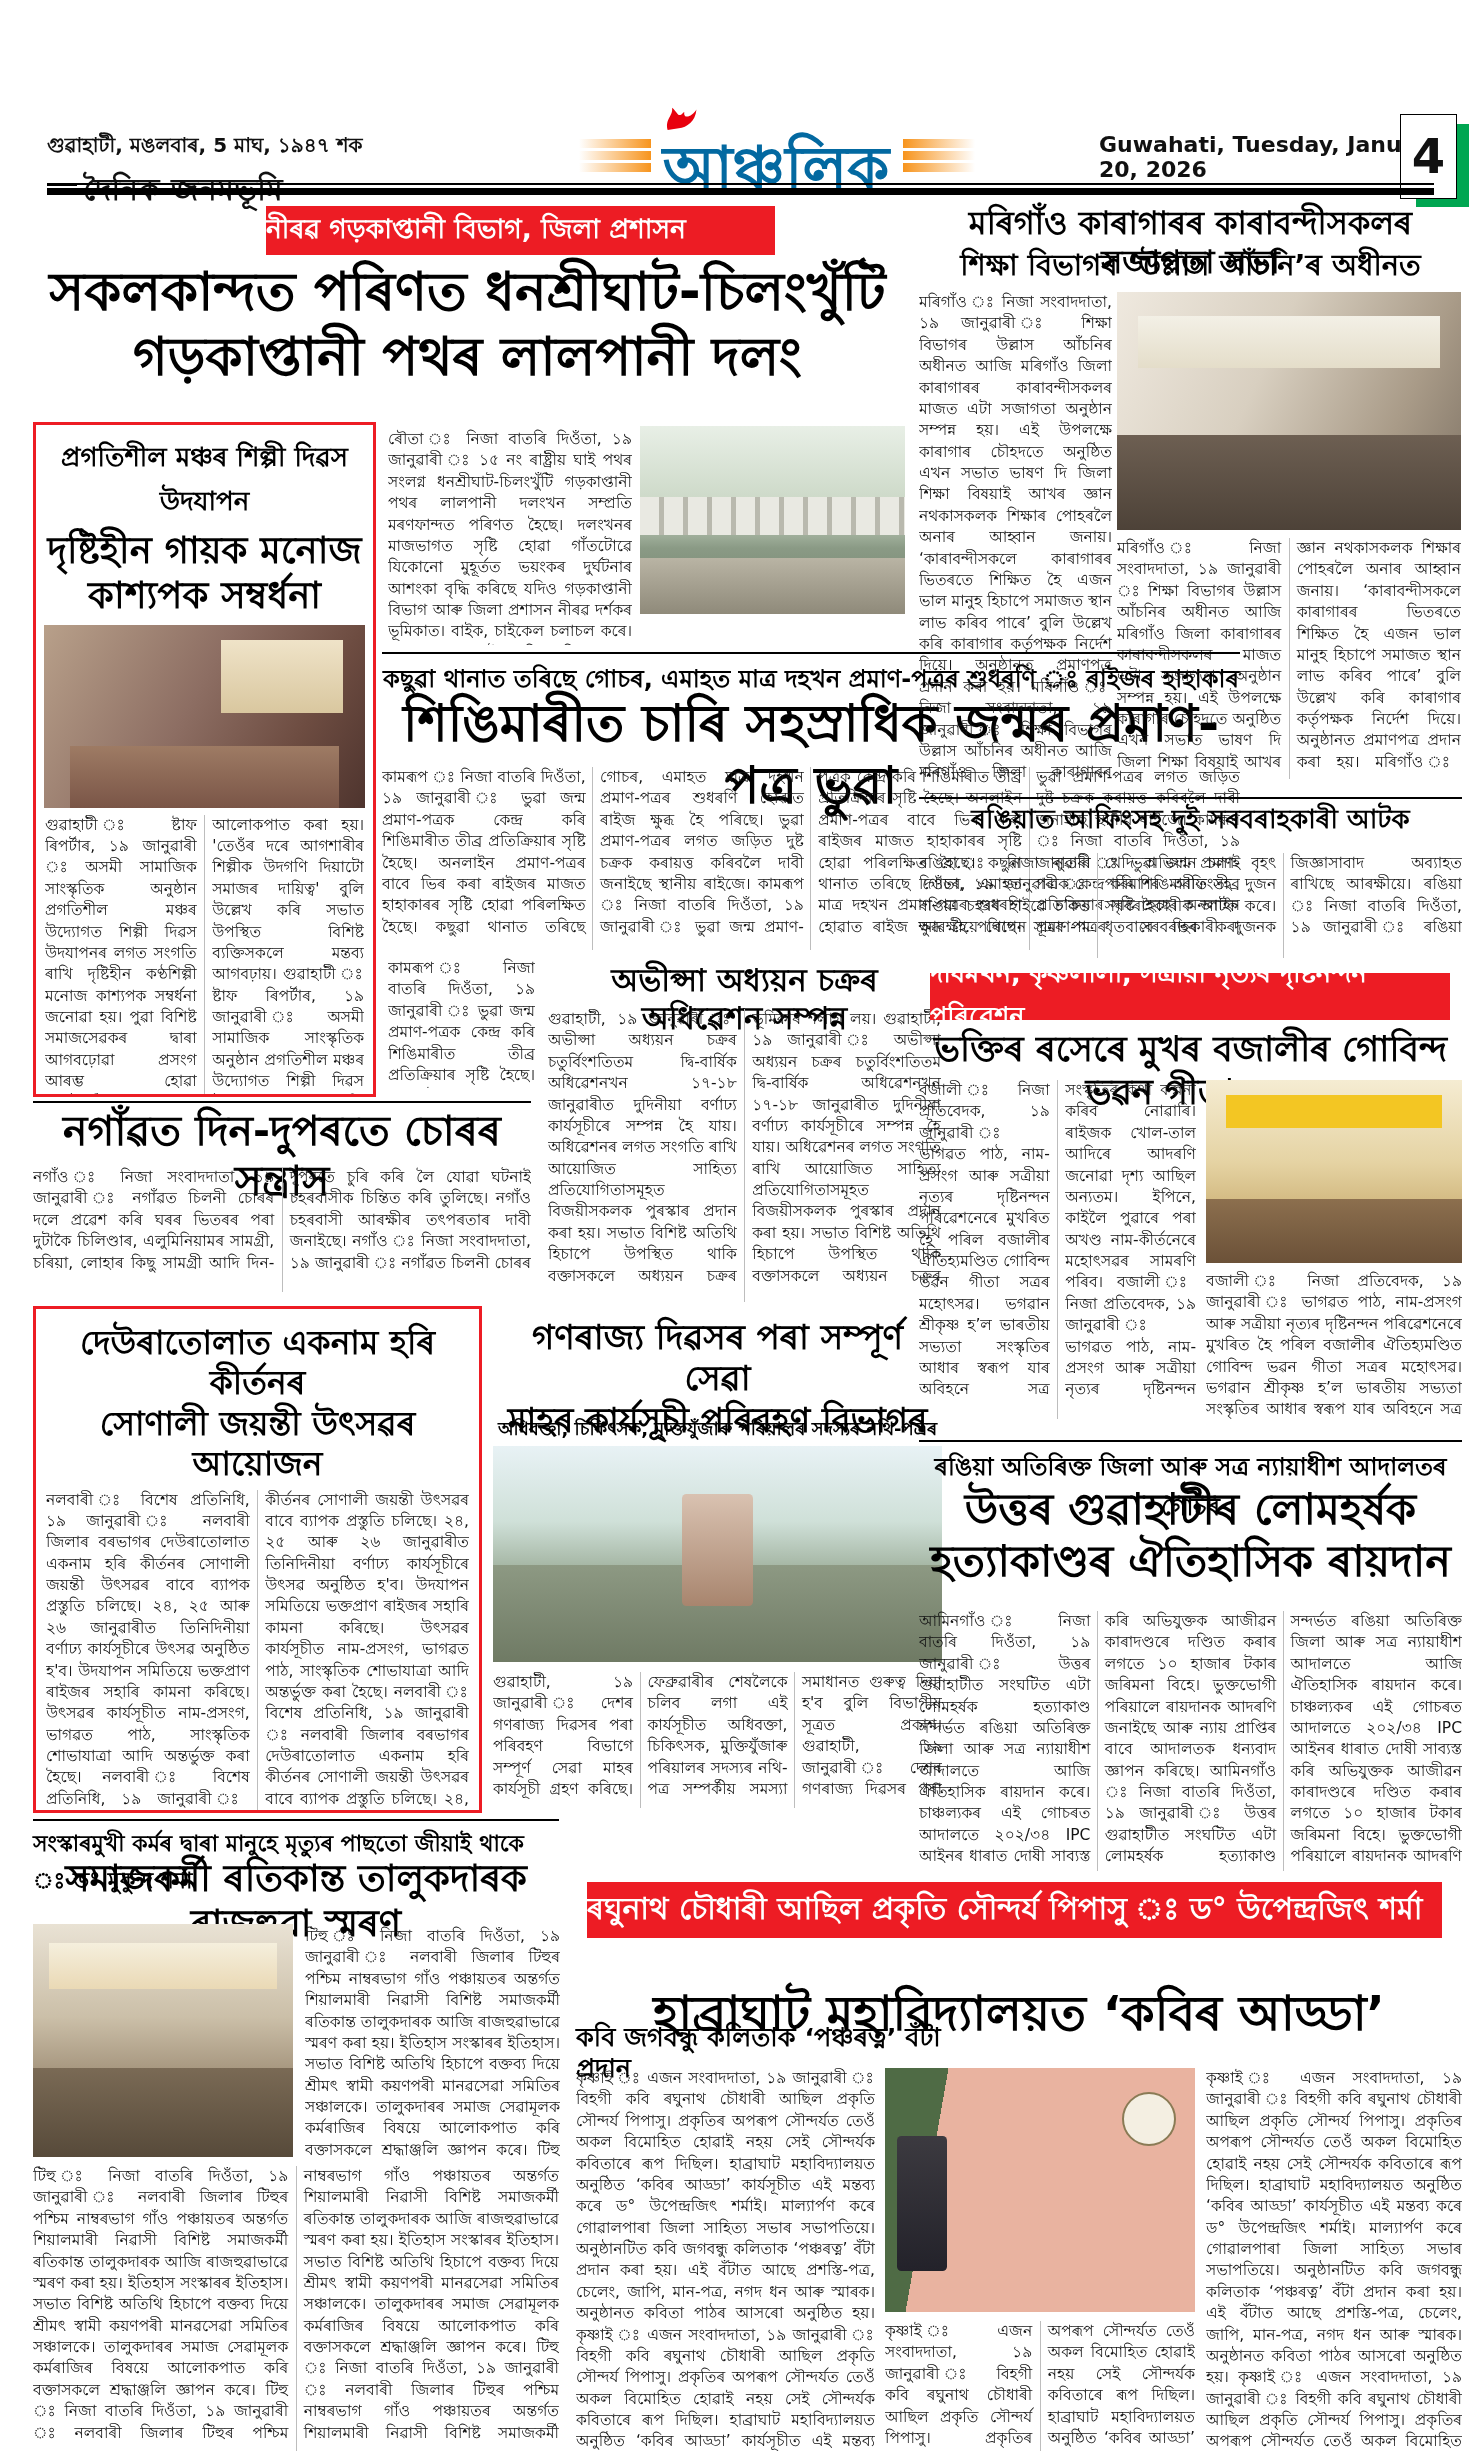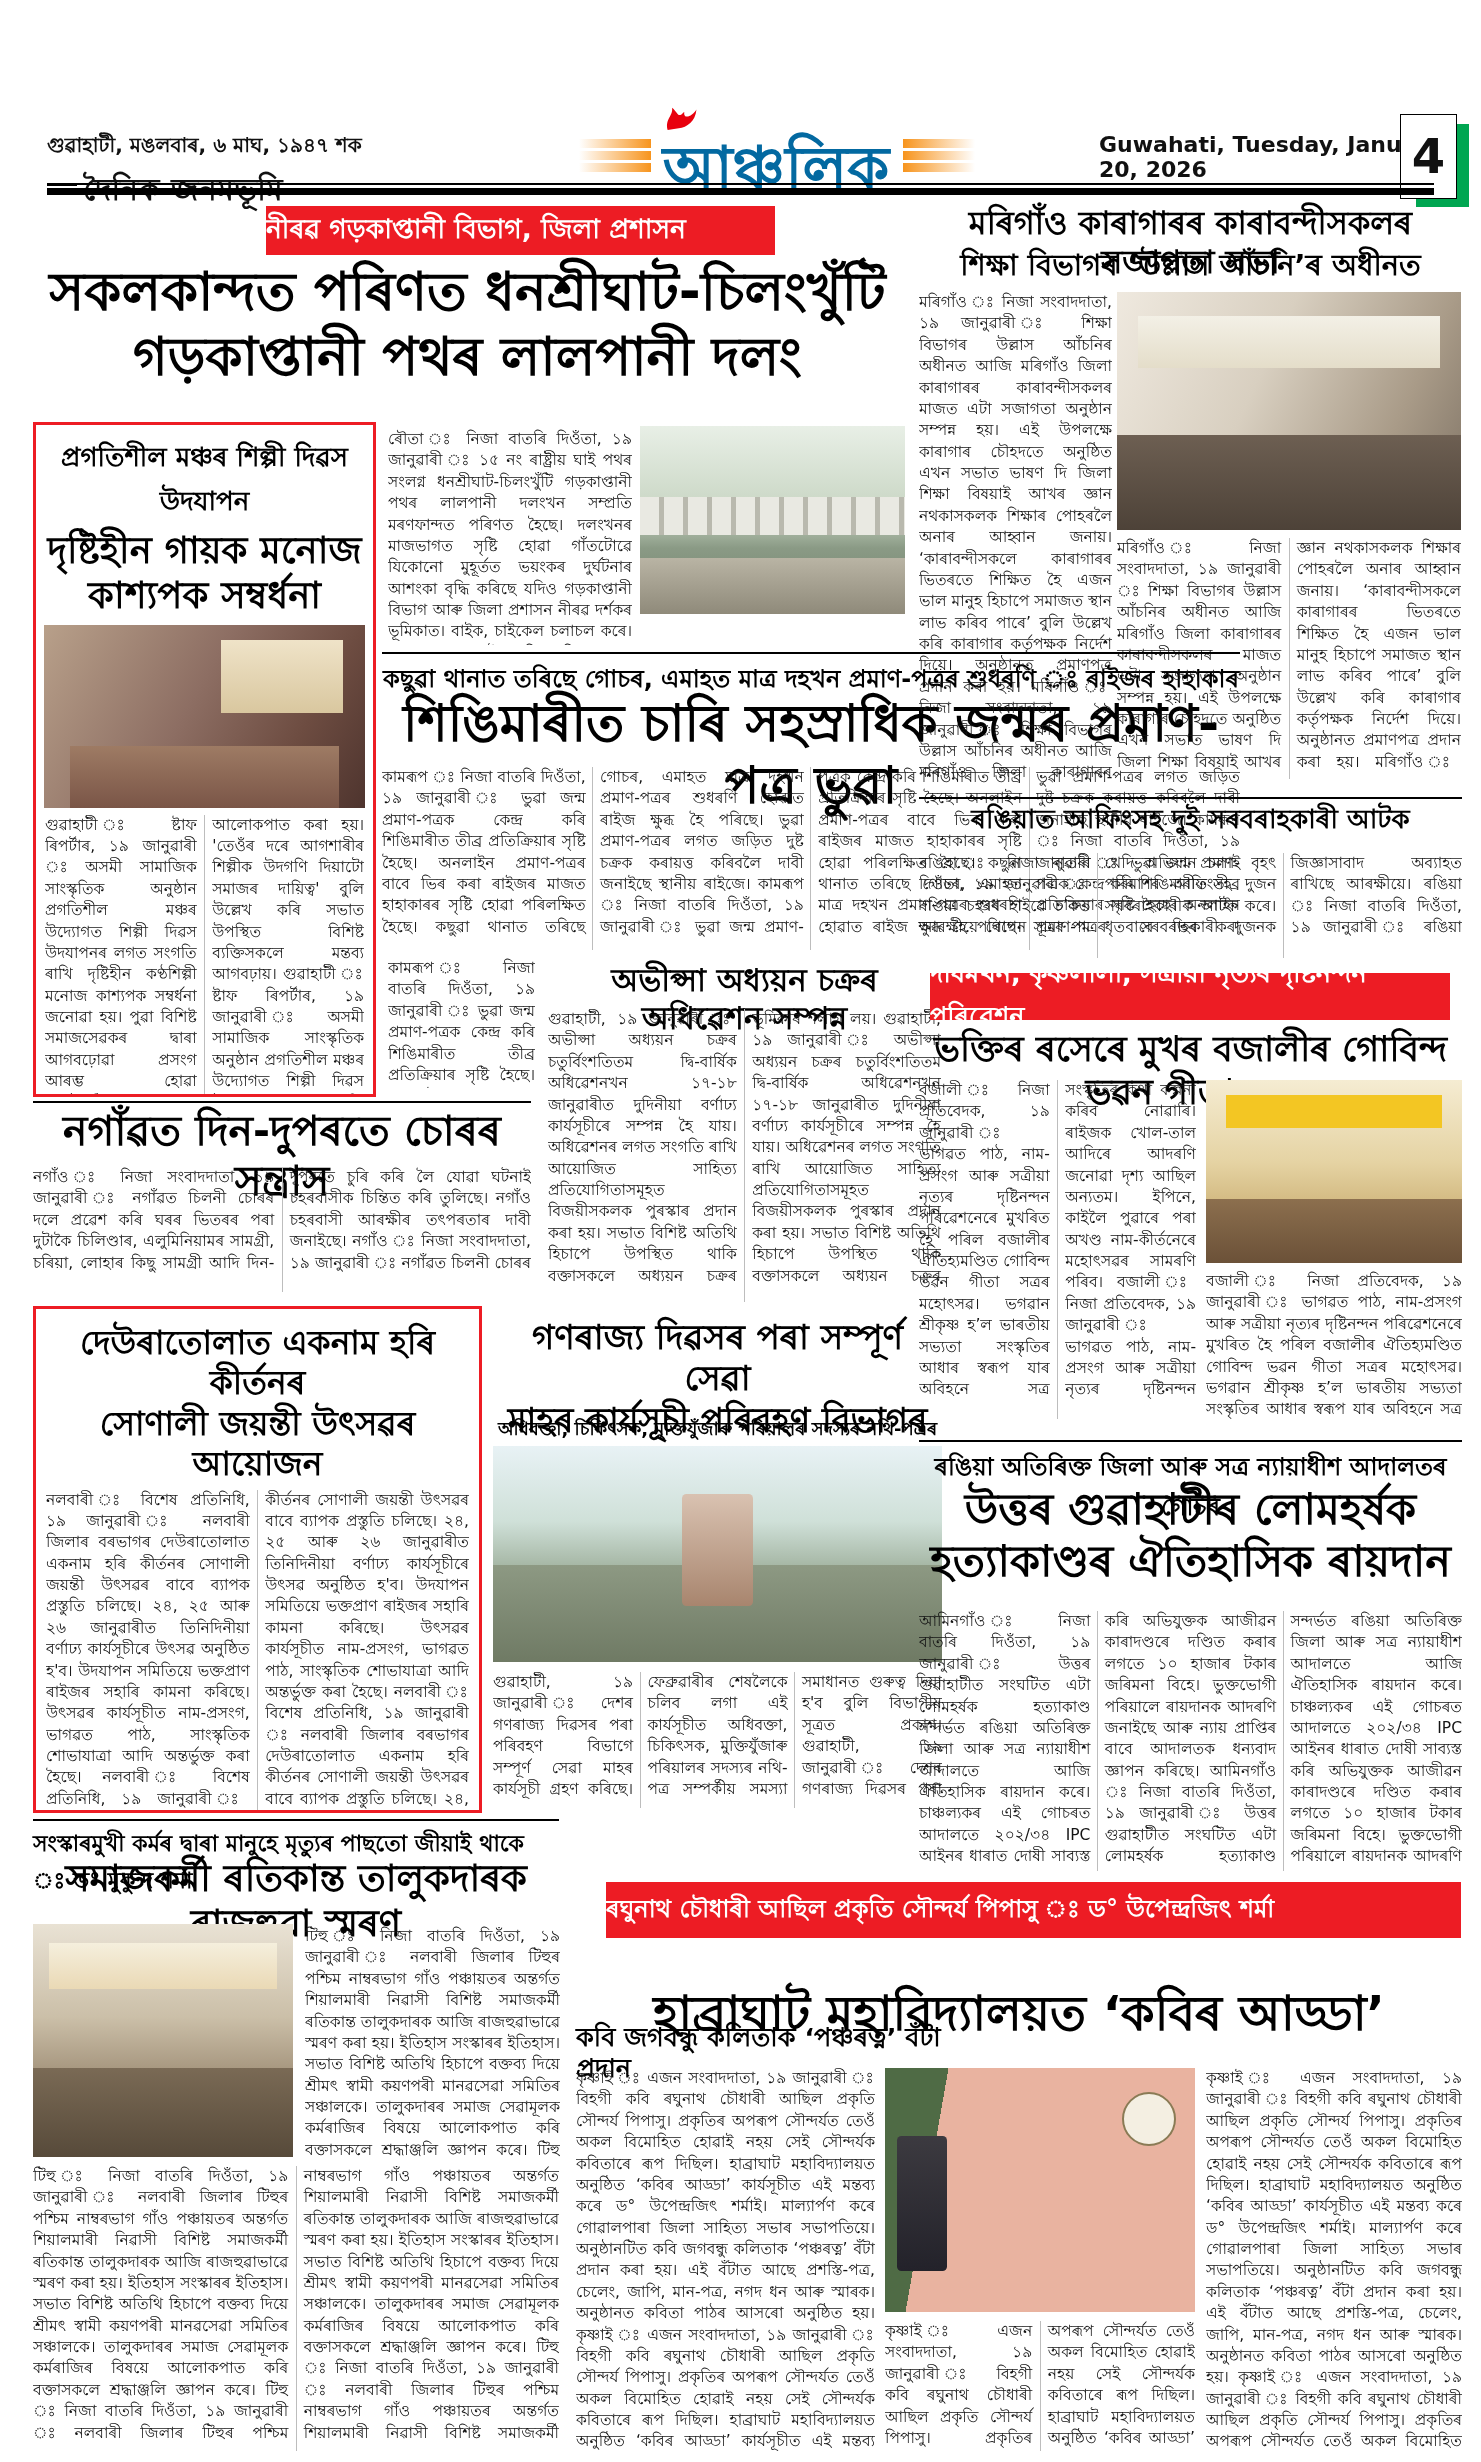--- a/index.html
+++ b/index.html
@@ -16,21 +16,21 @@
   .hl{font-weight:bold;color:#000;line-height:1.22;}
   .kicker{font-weight:bold;color:#000;}
   .rule{background:#000;}
   .redbox{border:3.3px solid #ed1c24;}
   .photo{background:linear-gradient(135deg,#cfd8ca,#9fb39a 55%,#7d957d);}
 </style>
 </head>
 <body>
 
 <div class="abs" style="left:0;top:185;width:1481px;height:102px;top:102px;">
-  <div class="abs bold" style="left:47px;top:28px;font-size:20px;">গুৱাহাটী, মঙলবাৰ, ৬ মাঘ, ১৯৪৭ শক</div>
+  <div class="abs bold" style="left:47px;top:28px;font-size:20px;">গুৱাহাটী, মঙলবাৰ, 5 মাঘ, ১৯৪৭ শক</div>
   <div class="abs bold" style="left:83px;top:64px;font-size:30px;letter-spacing:0.6px;">দৈনিক জনমভূমি</div>
   <div class="abs rule" style="left:47px;top:82px;width:30px;height:2.2px;"></div>
 
   <div class="abs" style="left:579px;top:14px;width:399px;height:78px;">
     <div class="abs" style="left:0;top:19.4px;width:72px;height:44px;">
       <div style="height:8.9px;margin:3.3px 0;background:linear-gradient(to left,#f7941d,rgba(247,148,29,0));"></div>
       <div style="height:8.9px;margin:3.3px 0;background:linear-gradient(to left,#f7941d,rgba(247,148,29,0));"></div>
       <div style="height:8.9px;margin:3.3px 0;background:linear-gradient(to left,#f7941d,rgba(247,148,29,0));"></div>
     </div>
     <svg class="abs" style="left:83px;top:-11px;" width="39" height="26.6" viewBox="0 0 70 48">
@@ -139,21 +139,21 @@
 
 <div class="abs kicker" style="left:33px;top:1826px;width:526px;font-size:22px;">সংস্কাৰমুখী কৰ্মৰ দ্বাৰা মানুহে মৃত্যুৰ পাছতো জীয়াই থাকে ঃ ড° মুকুন্দ শৰ্মা</div>
 <div class="abs hl ctr" style="left:33px;top:1856px;width:526px;font-size:37px;">সমাজকৰ্মী ৰতিকান্ত তালুকদাৰক ৰাজহুৱা স্মৰণ</div>
 <div class="abs photo" style="left:33px;top:1924px;width:260px;height:233px;background:linear-gradient(#e9e2d4,#cbbfa8 40%,#94826a 75%,#6c5c48);">
   <div style="position:absolute;left:6%;top:8%;width:88%;height:20%;background:linear-gradient(#f5efdd,#ead9b5);"></div>
   <div style="position:absolute;left:0;bottom:0;width:100%;height:38%;background:linear-gradient(#7a6a55,#574a3a);"></div>
 </div>
 <div class="abs body-text clip" style="left:305px;top:1926px;width:255px;height:231px;">টিহু ঃ নিজা বাতৰি দিওঁতা, ১৯ জানুৱাৰী ঃ নলবাৰী জিলাৰ টিহুৰ পশ্চিম নাম্বৰভাগ গাঁও পঞ্চায়তৰ অন্তৰ্গত শিয়ালমাৰী নিৱাসী বিশিষ্ট সমাজকৰ্মী ৰতিকান্ত তালুকদাৰক আজি ৰাজহুৱাভাৱে স্মৰণ কৰা হয়। ইতিহাস সংস্কাৰৰ ইতিহাস। সভাত বিশিষ্ট অতিথি হিচাপে বক্তব্য দিয়ে শ্ৰীমৎ স্বামী কয়ণপৰী মানৱসেৱা সমিতিৰ সঞ্চালকে। তালুকদাৰৰ সমাজ সেৱামূলক কৰ্মৰাজিৰ বিষয়ে আলোকপাত কৰি বক্তাসকলে শ্ৰদ্ধাঞ্জলি জ্ঞাপন কৰে। টিহু ঃ নিজা বাতৰি দিওঁতা, ১৯ জানুৱাৰী ঃ নলবাৰী জিলাৰ টিহুৰ পশ্চিম নাম্বৰভাগ গাঁও পঞ্চায়তৰ অন্তৰ্গত শিয়ালমাৰী নিৱাসী বিশিষ্ট সমাজকৰ্মী ৰতিকান্ত তালুকদাৰক আজি ৰাজহুৱাভাৱে স্মৰণ কৰা হয়। ইতিহাস সংস্কাৰৰ ইতিহাস। সভাত বিশিষ্ট অতিথি হিচাপে বক্তব্য দিয়ে শ্ৰীমৎ স্বামী কয়ণপৰী মানৱসেৱা সমিতিৰ সঞ্চালকে। তালুকদাৰৰ সমাজ সেৱামূলক কৰ্মৰাজিৰ বিষয়ে আলোকপাত কৰি বক্তাসকলে শ্ৰদ্ধাঞ্জলি জ্ঞাপন কৰে।</div>
 <div class="abs body-text cols2 clip" style="left:33px;top:2166px;width:526px;height:285px;">টিহু ঃ নিজা বাতৰি দিওঁতা, ১৯ জানুৱাৰী ঃ নলবাৰী জিলাৰ টিহুৰ পশ্চিম নাম্বৰভাগ গাঁও পঞ্চায়তৰ অন্তৰ্গত শিয়ালমাৰী নিৱাসী বিশিষ্ট সমাজকৰ্মী ৰতিকান্ত তালুকদাৰক আজি ৰাজহুৱাভাৱে স্মৰণ কৰা হয়। ইতিহাস সংস্কাৰৰ ইতিহাস। সভাত বিশিষ্ট অতিথি হিচাপে বক্তব্য দিয়ে শ্ৰীমৎ স্বামী কয়ণপৰী মানৱসেৱা সমিতিৰ সঞ্চালকে। তালুকদাৰৰ সমাজ সেৱামূলক কৰ্মৰাজিৰ বিষয়ে আলোকপাত কৰি বক্তাসকলে শ্ৰদ্ধাঞ্জলি জ্ঞাপন কৰে। টিহু ঃ নিজা বাতৰি দিওঁতা, ১৯ জানুৱাৰী ঃ নলবাৰী জিলাৰ টিহুৰ পশ্চিম নাম্বৰভাগ গাঁও পঞ্চায়তৰ অন্তৰ্গত শিয়ালমাৰী নিৱাসী বিশিষ্ট সমাজকৰ্মী ৰতিকান্ত তালুকদাৰক আজি ৰাজহুৱাভাৱে স্মৰণ কৰা হয়। ইতিহাস সংস্কাৰৰ ইতিহাস। সভাত বিশিষ্ট অতিথি হিচাপে বক্তব্য দিয়ে শ্ৰীমৎ স্বামী কয়ণপৰী মানৱসেৱা সমিতিৰ সঞ্চালকে। তালুকদাৰৰ সমাজ সেৱামূলক কৰ্মৰাজিৰ বিষয়ে আলোকপাত কৰি বক্তাসকলে শ্ৰদ্ধাঞ্জলি জ্ঞাপন কৰে। টিহু ঃ নিজা বাতৰি দিওঁতা, ১৯ জানুৱাৰী ঃ নলবাৰী জিলাৰ টিহুৰ পশ্চিম নাম্বৰভাগ গাঁও পঞ্চায়তৰ অন্তৰ্গত শিয়ালমাৰী নিৱাসী বিশিষ্ট সমাজকৰ্মী ৰতিকান্ত তালুকদাৰক আজি ৰাজহুৱাভাৱে স্মৰণ কৰা হয়। ইতিহাস সংস্কাৰৰ ইতিহাস। সভাত বিশিষ্ট অতিথি হিচাপে বক্তব্য দিয়ে শ্ৰীমৎ স্বামী কয়ণপৰী মানৱসেৱা সমিতিৰ সঞ্চালকে। তালুকদাৰৰ সমাজ সেৱামূলক কৰ্মৰাজিৰ বিষয়ে আলোকপাত কৰি বক্তাসকলে শ্ৰদ্ধাঞ্জলি জ্ঞাপন কৰে।</div>
 
-<div class="abs red-banner" style="left:587px;top:1882px;width:855px;height:56px;font-size:24px;margin-left:19px;">
+<div class="abs red-banner" style="left:587px;top:1882px;width:855px;height:56px;font-size:30px;">
   <span>ৰঘুনাথ চৌধাৰী আছিল প্ৰকৃতি সৌন্দৰ্য পিপাসু ঃ ড° উপেন্দ্ৰজিৎ শৰ্মা</span>
 </div>
 <div class="abs hl ctr" style="left:576px;top:1948px;width:886px;font-size:48px;margin-top:36px;">হাব্ৰাঘাট মহাবিদ্যালয়ত ‘কবিৰ আড্ডা’</div>
 <div class="abs hl" style="left:576px;top:2022px;width:421px;font-size:25.5px;">কবি জগবন্ধু কলিতাক ‘পঞ্চৰত্ন’ বঁটা প্ৰদান</div>
 <div class="abs body-text clip" style="left:576px;top:2068px;width:299px;height:383px;">কৃষ্ণাই ঃ এজন সংবাদদাতা, ১৯ জানুৱাৰী ঃ বিহগী কবি ৰঘুনাথ চৌধাৰী আছিল প্ৰকৃতি সৌন্দৰ্য পিপাসু। প্ৰকৃতিৰ অপৰূপ সৌন্দৰ্যত তেওঁ অকল বিমোহিত হোৱাই নহয় সেই সৌন্দৰ্যক কবিতাৰে ৰূপ দিছিল। হাব্ৰাঘাট মহাবিদ্যালয়ত অনুষ্ঠিত ‘কবিৰ আড্ডা’ কাৰ্যসূচীত এই মন্তব্য কৰে ড° উপেন্দ্ৰজিৎ শৰ্মাই। মাল্যাৰ্পণ কৰে গোৱালপাৰা জিলা সাহিত্য সভাৰ সভাপতিয়ে। অনুষ্ঠানটিত কবি জগবন্ধু কলিতাক ‘পঞ্চৰত্ন’ বঁটা প্ৰদান কৰা হয়। এই বঁটাত আছে প্ৰশস্তি-পত্ৰ, চেলেং, জাপি, মান-পত্ৰ, নগদ ধন আৰু স্মাৰক। অনুষ্ঠানত কবিতা পাঠৰ আসৰো অনুষ্ঠিত হয়। কৃষ্ণাই ঃ এজন সংবাদদাতা, ১৯ জানুৱাৰী ঃ বিহগী কবি ৰঘুনাথ চৌধাৰী আছিল প্ৰকৃতি সৌন্দৰ্য পিপাসু। প্ৰকৃতিৰ অপৰূপ সৌন্দৰ্যত তেওঁ অকল বিমোহিত হোৱাই নহয় সেই সৌন্দৰ্যক কবিতাৰে ৰূপ দিছিল। হাব্ৰাঘাট মহাবিদ্যালয়ত অনুষ্ঠিত ‘কবিৰ আড্ডা’ কাৰ্যসূচীত এই মন্তব্য কৰে ড° উপেন্দ্ৰজিৎ শৰ্মাই। মাল্যাৰ্পণ কৰে গোৱালপাৰা জিলা সাহিত্য সভাৰ সভাপতিয়ে। অনুষ্ঠানটিত কবি জগবন্ধু কলিতাক ‘পঞ্চৰত্ন’ বঁটা প্ৰদান কৰা হয়। এই বঁটাত আছে প্ৰশস্তি-পত্ৰ, চেলেং, জাপি, মান-পত্ৰ, নগদ ধন আৰু স্মাৰক। অনুষ্ঠানত কবিতা পাঠৰ আসৰো অনুষ্ঠিত হয়। কৃষ্ণাই ঃ এজন সংবাদদাতা, ১৯ জানুৱাৰী ঃ বিহগী কবি ৰঘুনাথ চৌধাৰী আছিল প্ৰকৃতি সৌন্দৰ্য পিপাসু। প্ৰকৃতিৰ অপৰূপ সৌন্দৰ্যত তেওঁ অকল বিমোহিত হোৱাই নহয় সেই সৌন্দৰ্যক কবিতাৰে ৰূপ দিছিল। হাব্ৰাঘাট মহাবিদ্যালয়ত অনুষ্ঠিত ‘কবিৰ আড্ডা’ কাৰ্যসূচীত এই মন্তব্য কৰে ড° উপেন্দ্ৰজিৎ শৰ্মাই। মাল্যাৰ্পণ কৰে গোৱালপাৰা জিলা সাহিত্য সভাৰ সভাপতিয়ে। অনুষ্ঠানটিত কবি জগবন্ধু কলিতাক ‘পঞ্চৰত্ন’ বঁটা প্ৰদান কৰা হয়। এই বঁটাত আছে প্ৰশস্তি-পত্ৰ, চেলেং, জাপি, মান-পত্ৰ, নগদ ধন আৰু স্মাৰক। অনুষ্ঠানত কবিতা পাঠৰ আসৰো অনুষ্ঠিত হয়।</div>
 <div class="abs photo" style="left:885px;top:2068px;width:310px;height:244px;background:linear-gradient(100deg,#4f6b45 0 18%,#e9b3a0 18% 100%);">
   <div style="position:absolute;left:18%;top:0;width:82%;height:100%;background:repeating-linear-gradient(90deg,#eebba6 0 22px,#e2a causing0 0);"></div>
   <div style="position:absolute;left:4%;top:28%;width:16%;height:55%;background:linear-gradient(#3c3a40,#23222a);border-radius:4.4px;"></div>
   <div style="position:absolute;right:6%;top:10%;width:50px;height:50px;border-radius:50%;background:#f4efe2;border:2.2px solid #8a7b55;"></div>
 </div>

